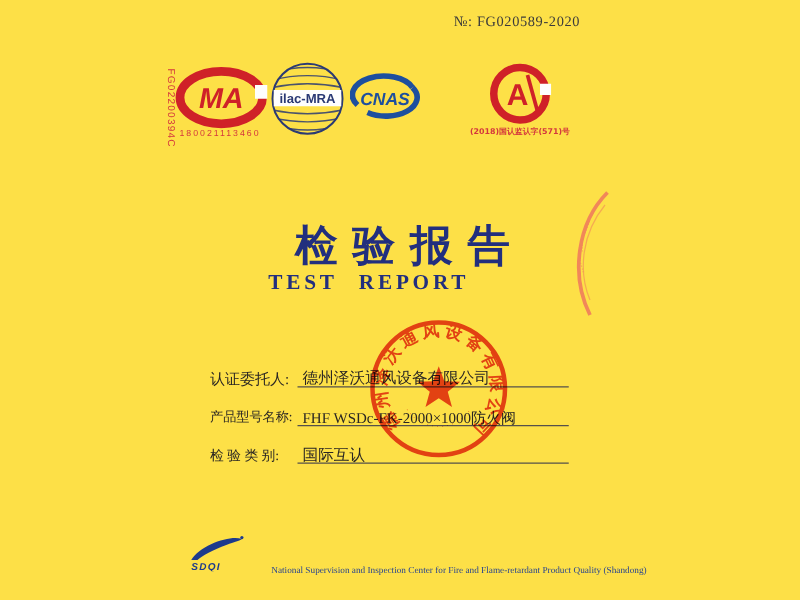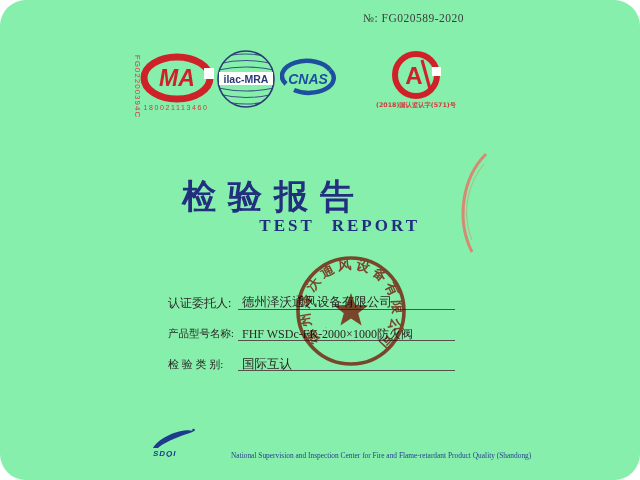--- a/index.html
+++ b/index.html
@@ -1,57 +1,57 @@
 <!DOCTYPE html>
 <html><head>
 <meta charset="utf-8">
 <style>
   html,body{margin:0;padding:0;background:#ffffff;}
-  .page{position:relative;width:640px;height:480px;background:#86efac;overflow:hidden;
-        font-family:"Liberation Serif","DejaVu Serif",serif;border-radius:26px;}
+  .page{position:relative;width:640px;height:480px;background:#fde047;overflow:hidden;
+        font-family:"Liberation Serif","DejaVu Serif",serif;}
   .abs{position:absolute;}
 
   
   .report-no{left:363px;top:12px;font-size:11.5px;color:#3b3b3b;letter-spacing:.5px;}
 
   
   .vcode{left:96px;top:82px;width:82px;text-align:center;transform:rotate(90deg);
          font-size:8px;color:#d4373d;letter-spacing:1px;font-family:"Liberation Sans",sans-serif;}
   .cma-num{left:136px;top:104px;width:80px;text-align:center;font-size:7px;letter-spacing:1.6px;
            color:#d4373d;font-family:"Liberation Sans",sans-serif;}
   .cnas-txt{left:337px;top:56px;width:52px;color:#1d4f9e;font-family:"DejaVu Sans","Liberation Sans",sans-serif;
             font-weight:bold;font-size:6.5px;line-height:7.6px;}
   .cnas-txt span{display:block;}
   .cnas-txt .lat{font-size:6px;letter-spacing:.4px;}
   .cal-cap{left:368px;top:101px;width:96px;text-align:center;font-size:6.3px;color:#d4373d;
            font-family:"DejaVu Sans","Liberation Sans",sans-serif;font-weight:bold;}
 
   
-  .title-zh{left:170px;top:174px;width:250px;text-align:left;font-size:34px;font-weight:bold;
+  .title-zh{left:170px;top:174px;width:250px;text-align:right;font-size:34px;font-weight:bold;
             color:#222f7e;letter-spacing:12px;text-indent:12px;
             font-family:"DejaVu Sans","Liberation Sans",sans-serif;}
-  .title-en{left:170px;top:216px;width:250px;text-align:right;font-size:17px;font-weight:bold;
+  .title-en{left:170px;top:216px;width:250px;text-align:center;font-size:17px;font-weight:bold;
             color:#222f7e;letter-spacing:3px;word-spacing:10px;}
 
   
   .f-label{position:absolute;left:168px;color:#2a2623;}
   .f-value{position:absolute;left:242px;color:#2a2623;}
   .f-line{position:absolute;left:238px;width:217px;border-bottom:1.5px solid#55504b;}
   .r1l{top:295px;font-size:12px;} .r1v{top:294px;font-size:12.5px;} .l1{top:295px;height:14px;}
   .r2l{top:327px;font-size:10.5px;} .r2v{top:326px;font-size:12px;} .l2{top:326px;height:14px;}
   .r3l{top:357px;font-size:11px;} .r3v{top:356px;font-size:12.5px;} .l3{top:356px;height:14px;}
 
   
   .stamp{left:292px;top:252px;mix-blend-mode:multiply;opacity:.92;}
   .stamp-partial{left:444px;top:150px;opacity:.75;}
 
   
   .foot-zh{left:198px;top:430px;font-size:15.5px;font-weight:bold;color:#1d3a8c;letter-spacing:1.5px;
            font-family:"DejaVu Sans","Liberation Sans",sans-serif;}
-  .foot-en{left:201px;top:451px;font-size:7.4px;color:#27438f;padding-left:30px;}
+  .foot-en{left:187px;top:451px;font-size:7.4px;color:#27438f;padding-left:30px;}
 </style>
 </head>
 <body>
 
 <div class="page">
 
   <div class="abs report-no">№: FG020589-2020</div>
 
   <div class="abs vcode">FG02200394C</div>
 

